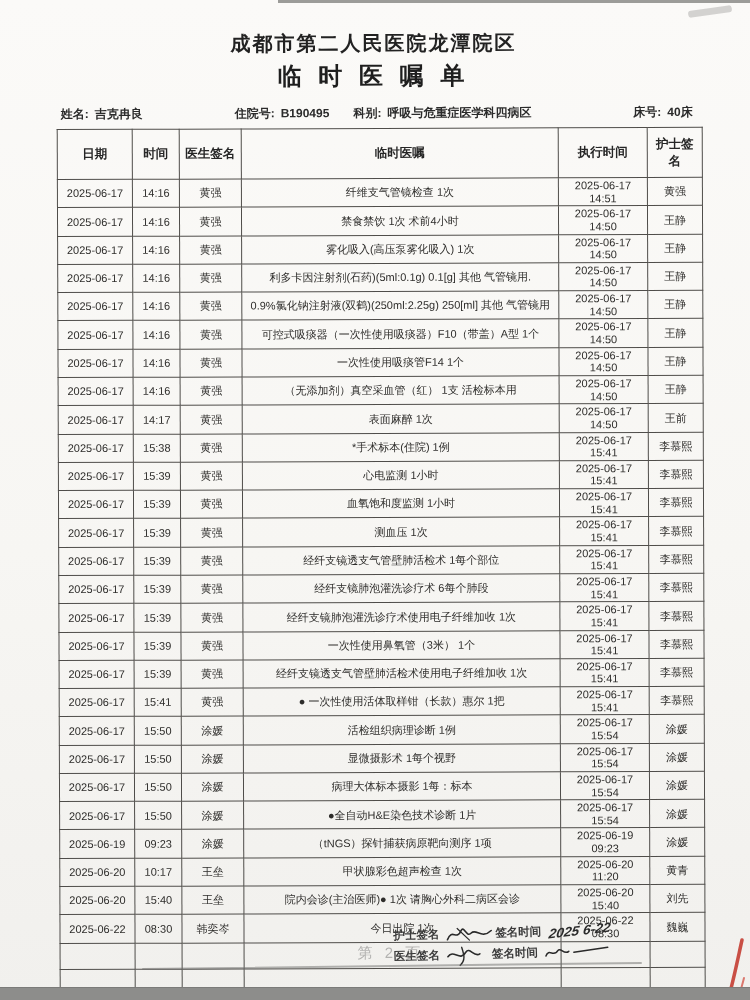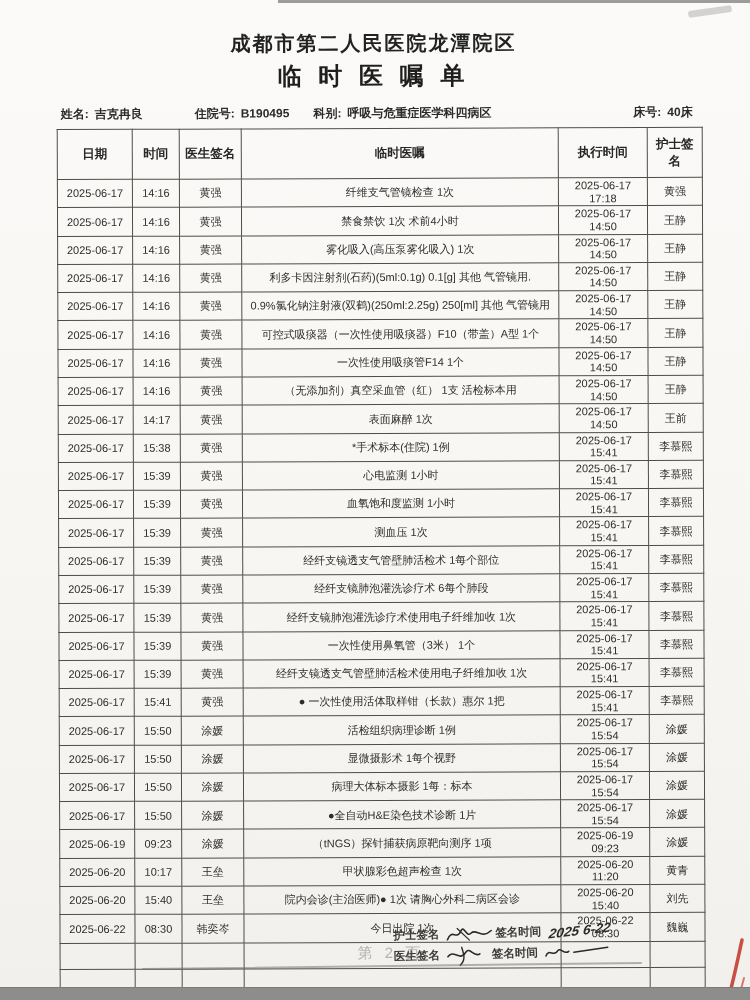--- a/index.html
+++ b/index.html
@@ -23,21 +23,21 @@
     text-align:center; font-size:24px; font-weight:700;
     letter-spacing:5px; margin-top:3px; color:#1e1e1e;
   }
 
   .patient-row {
     display:flex; align-items:baseline;
     font-size:12px; font-weight:700;
     margin:13px 42px 6px 62px; white-space:nowrap;
   }
   .patient-row .lbl { margin-right:6px; }
-  .grp-admission { margin-left:52px; }
+  .grp-admission { margin-left:92px; }
   .grp-dept { margin-left:24px; }
   .spacer { flex:1; }
   .grp-bed { margin-right:14px; }
 
   table.orders {
     margin-left:58px; width:645px;
     border-collapse:collapse; table-layout:fixed;
   }
   table.orders th, table.orders td {
     border:1px solid #4f4d4a; padding:1px 3px;
@@ -141,21 +141,21 @@
         </tr>
       </thead>
       <tbody>
           <tr>
         <td>2025-06-17</td>
         <td>14:16</td>
         <td>黄强</td>
         <td class="c-order">纤维支气管镜检查 1次</td>
         <td class="c-exec">
           <span class="exec-d">2025-06-17</span>
-          <span class="exec-t">17:18</span>
+          <span class="exec-t">14:51</span>
         </td>
         <td>黄强</td>
       </tr>
           <tr>
         <td>2025-06-17</td>
         <td>14:16</td>
         <td>黄强</td>
         <td class="c-order">禁食禁饮 1次 术前4小时</td>
         <td class="c-exec">
           <span class="exec-d">2025-06-17</span>

